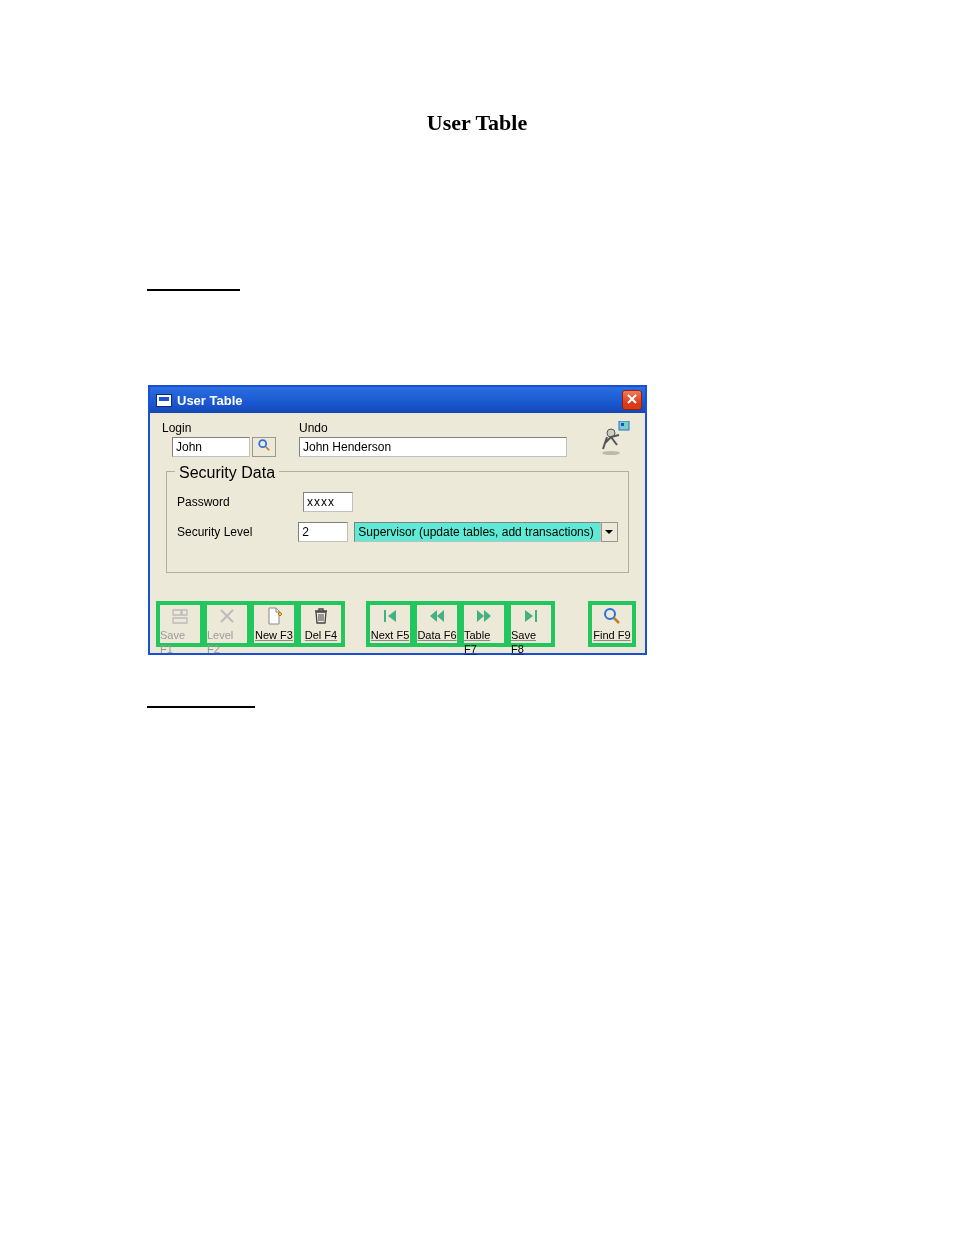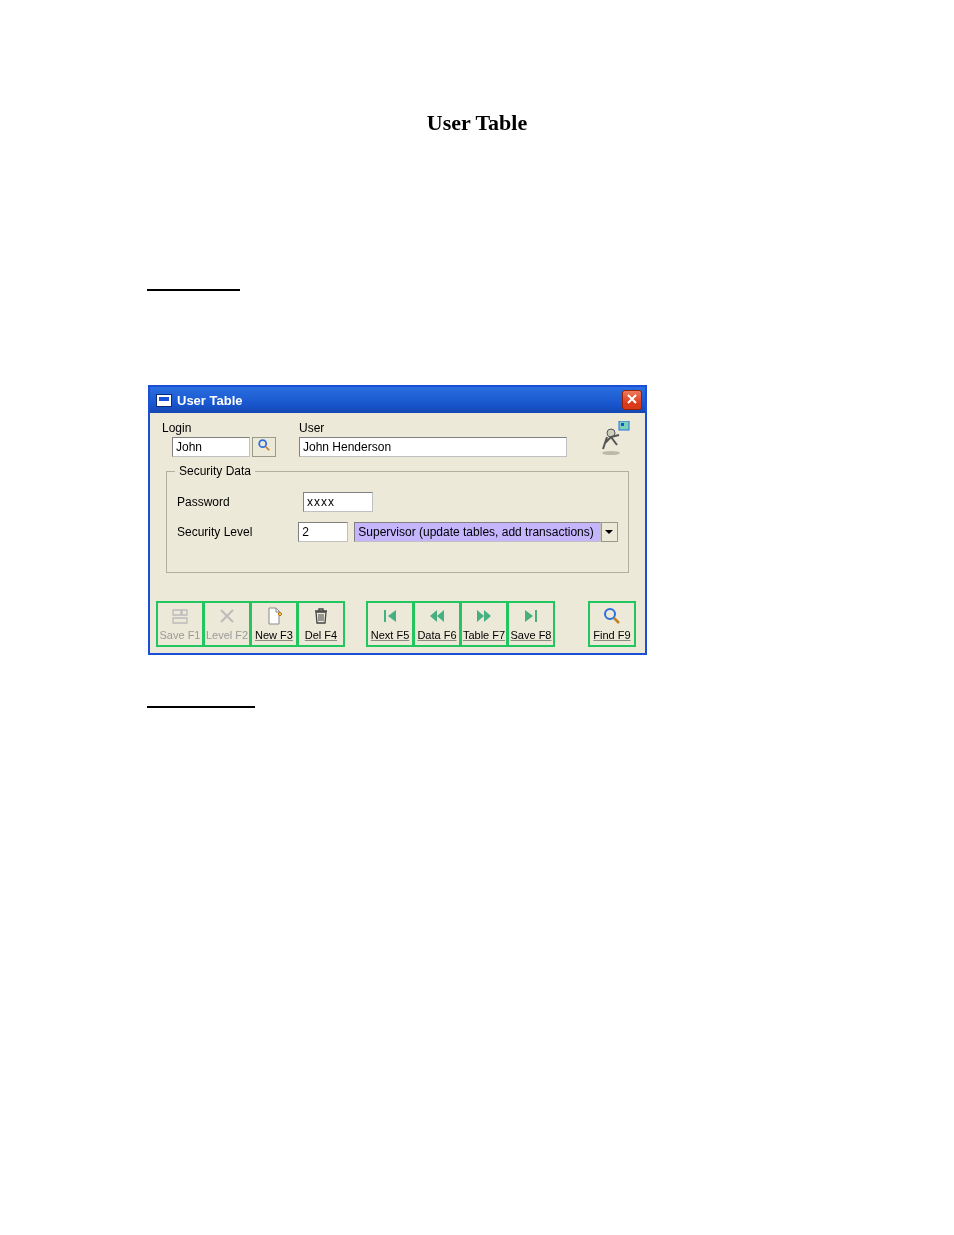--- a/index.html
+++ b/index.html
@@ -139,41 +139,41 @@
     border: 1px solid #b0afa0;
     height: 102px;
     padding: 10px 10px 6px 10px;
   }
   .fieldset .legend {
     position: absolute;
     top: -8px;
     left: 8px;
     background: #ece9d8;
     padding: 0 4px;
-    font-size: 12px;
+    font-size: 16px;
     color: #000;
   }
   .frow {
     display: flex;
     align-items: center;
     margin-top: 10px;
   }
   .frow:first-child { margin-top: 8px; }
   .flabel {
     width: 126px;
     font-size: 12px;
     color: #000;
     padding-right: 6px;
   }
-  .pw-field { width: 70px; letter-spacing: 1px; }
+  .pw-field { width: 50px; letter-spacing: 1px; }
   .sl-num { width: 50px; }
   .sl-desc {
     height: 20px;
     width: 256px;
-    background: #c4b5fd;
+    background: #5eead4;
     border: 1px solid #808080;
     border-right-color: #c0c0c0;
     border-bottom-color: #c0c0c0;
     font-size: 12px;
     padding: 2px 3px;
     margin-left: 6px;
   }
   .dd-btn {
     width: 18px;
     height: 20px;
@@ -187,21 +187,21 @@
     position: absolute;
     left: 6px;
     right: 6px;
     bottom: 6px;
     height: 46px;
     display: flex;
     align-items: stretch;
   }
   .tbtn {
     width: 48px;
-    border: 2px solid #22c55e;
+    border: 4px solid #22c55e;
     margin-right: -1px;
     display: flex;
     flex-direction: column;
     align-items: center;
     justify-content: center;
     background: #ece9d8;
     font-size: 11px;
     color: #000;
   }
   .tbtn.disabled { color: #9a9a9a; }
@@ -243,21 +243,21 @@
               <span>
                 <svg viewBox="0 0 16 16">
                     <circle cx="6.5" cy="6.5" r="4" fill="none" stroke="#2a6fe0" stroke-width="2"></circle>
                     <line x1="10" y1="10" x2="14" y2="14" stroke="#c08020" stroke-width="2"></line>
                   </svg>
               </span>
             </div>
           </div>
         </div>
         <div class="name-col">
-          <div class="lbl" style="margin-left:4px">User</div>
+          <div class="lbl" style="margin-left:4px">Undo</div>
           <input type="text" class="text-input name-field" style="margin-left: 4px;" value="John Henderson">
         </div>
       </div>
 
       <div class="decor-icon">
         <svg viewBox="0 0 34 34">
           <rect x="22" y="0" width="10" height="9" fill="#7bd0b8" stroke="#2a6fe0"></rect>
           <rect x="24" y="2" width="3" height="3" fill="#1a4fd6"></rect>
           <circle cx="14" cy="12" r="4" fill="#d0cfbe" stroke="#555"></circle>
           <path d="M10 16 L6 28 M14 16 L20 24 M14 16 L8 22 M14 16 L22 14" stroke="#555" stroke-width="2" fill="none"></path>

